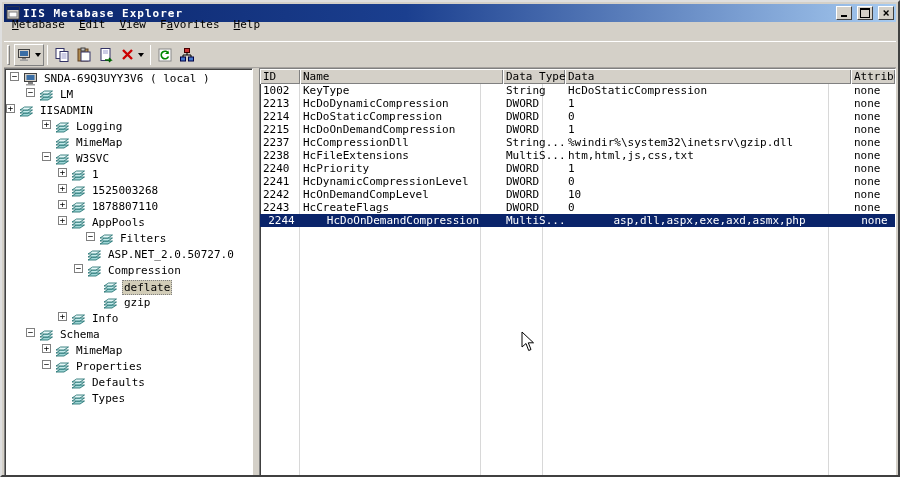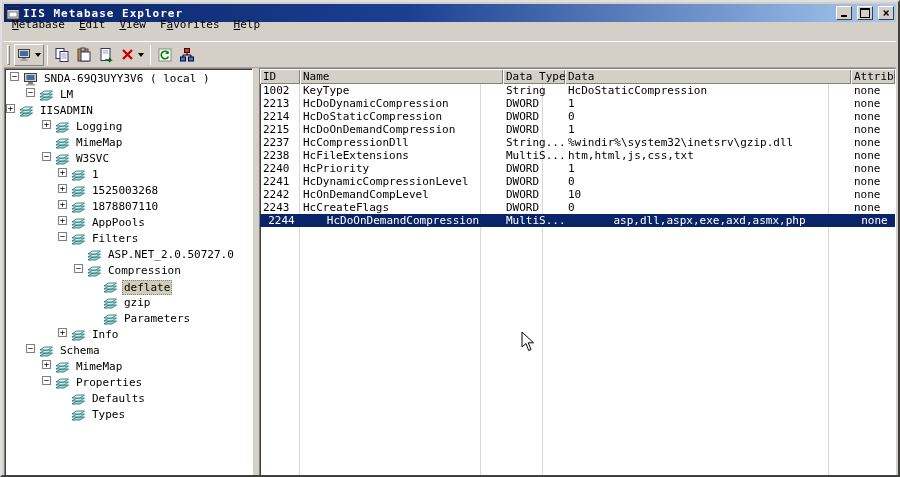--- a/index.html
+++ b/index.html
@@ -313,21 +313,21 @@
         </div>
       <div class="titem" style="padding-left:52px">
           <span class="slot">
             <span class="exp plus"></span>
           </span>
           <svg class="ticon" viewBox="0 0 16 14">
             <use href="#i-db"></use>
           </svg>
           <span class="tlabel">AppPools</span>
         </div>
-      <div class="titem" style="padding-left:52px">
+      <div class="titem" style="padding-left:80px">
           <span class="slot">
             <span class="exp minus"></span>
           </span>
           <svg class="ticon" viewBox="0 0 16 14">
             <use href="#i-db"></use>
           </svg>
           <span class="tlabel">Filters</span>
         </div>
       <div class="titem" style="padding-left:68px">
           <span class="slot"></span>
@@ -351,27 +351,20 @@
             <use href="#i-db"></use>
           </svg>
           <span class="tlabel">deflate</span>
         </div>
       <div class="titem" style="padding-left:84px">
           <span class="slot"></span>
           <svg class="ticon" viewBox="0 0 16 14">
             <use href="#i-db"></use>
           </svg>
           <span class="tlabel">gzip</span>
-        </div>
-      <div class="titem" style="padding-left:84px">
-          <span class="slot"></span>
-          <svg class="ticon" viewBox="0 0 16 14">
-            <use href="#i-db"></use>
-          </svg>
-          <span class="tlabel">Parameters</span>
         </div>
       <div class="titem" style="padding-left:52px">
           <span class="slot">
             <span class="exp plus"></span>
           </span>
           <svg class="ticon" viewBox="0 0 16 14">
             <use href="#i-db"></use>
           </svg>
           <span class="tlabel">Info</span>
         </div>

